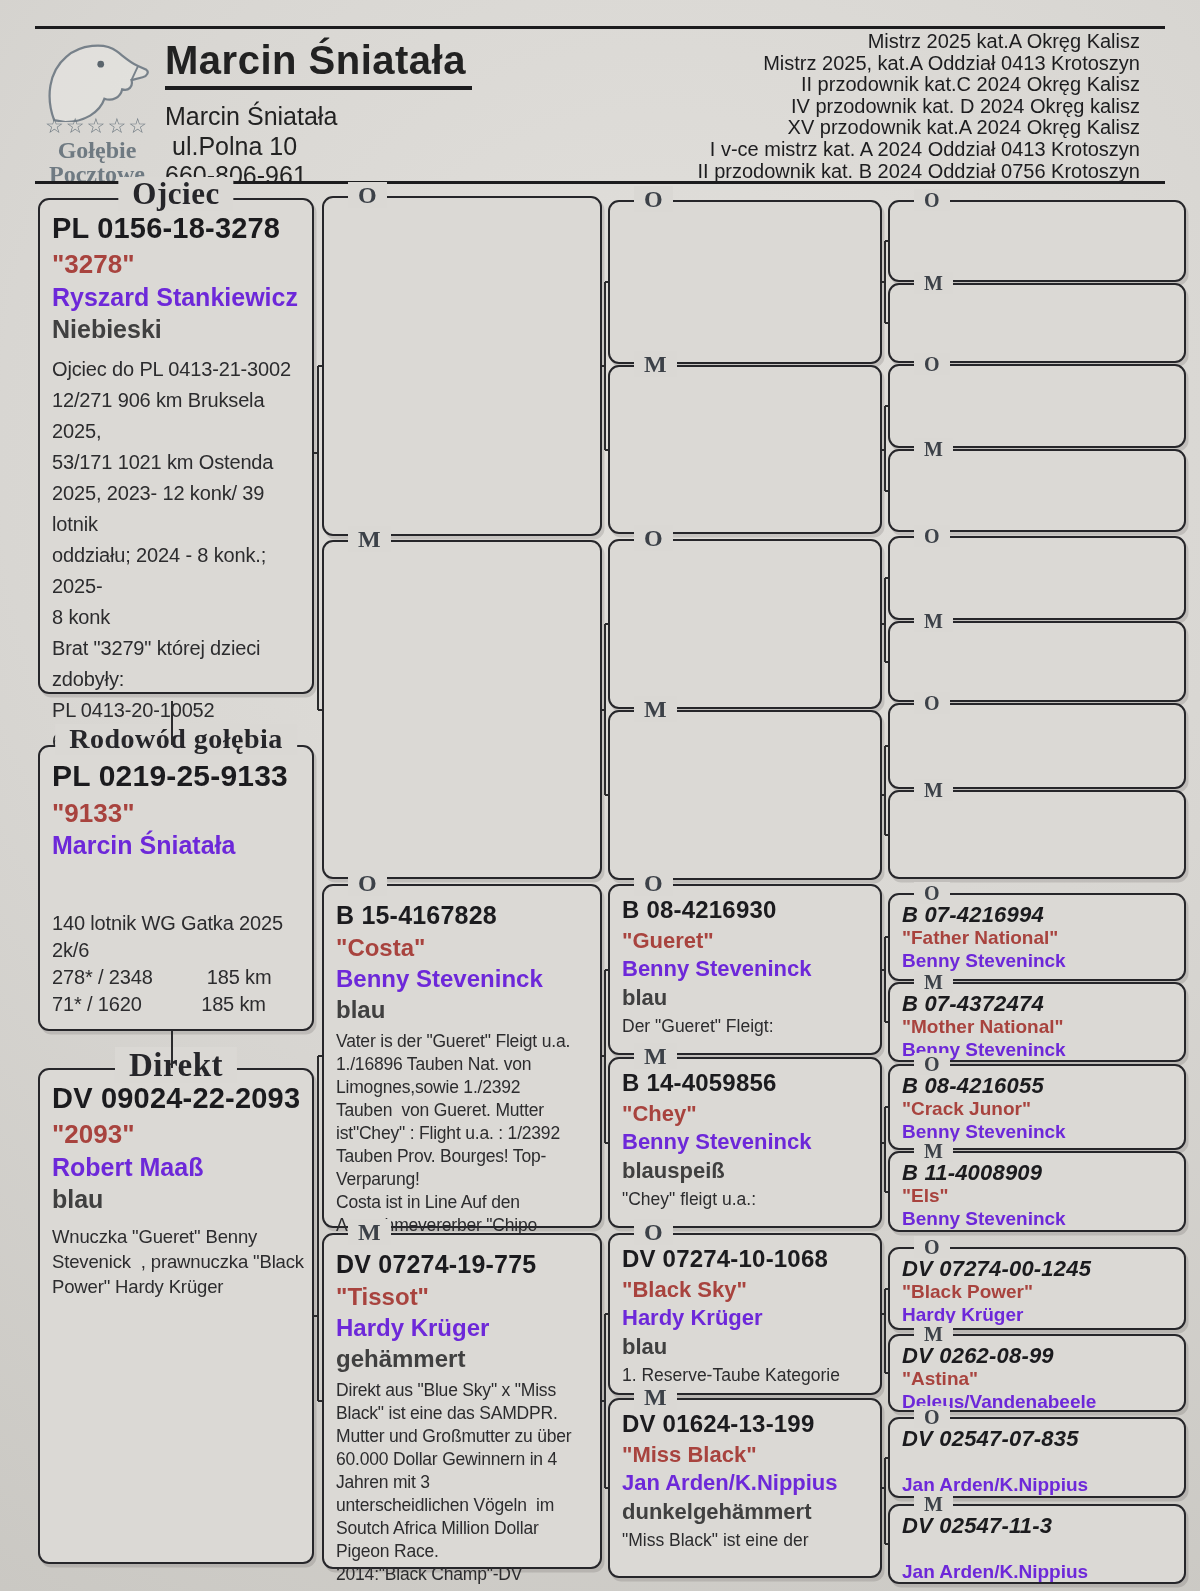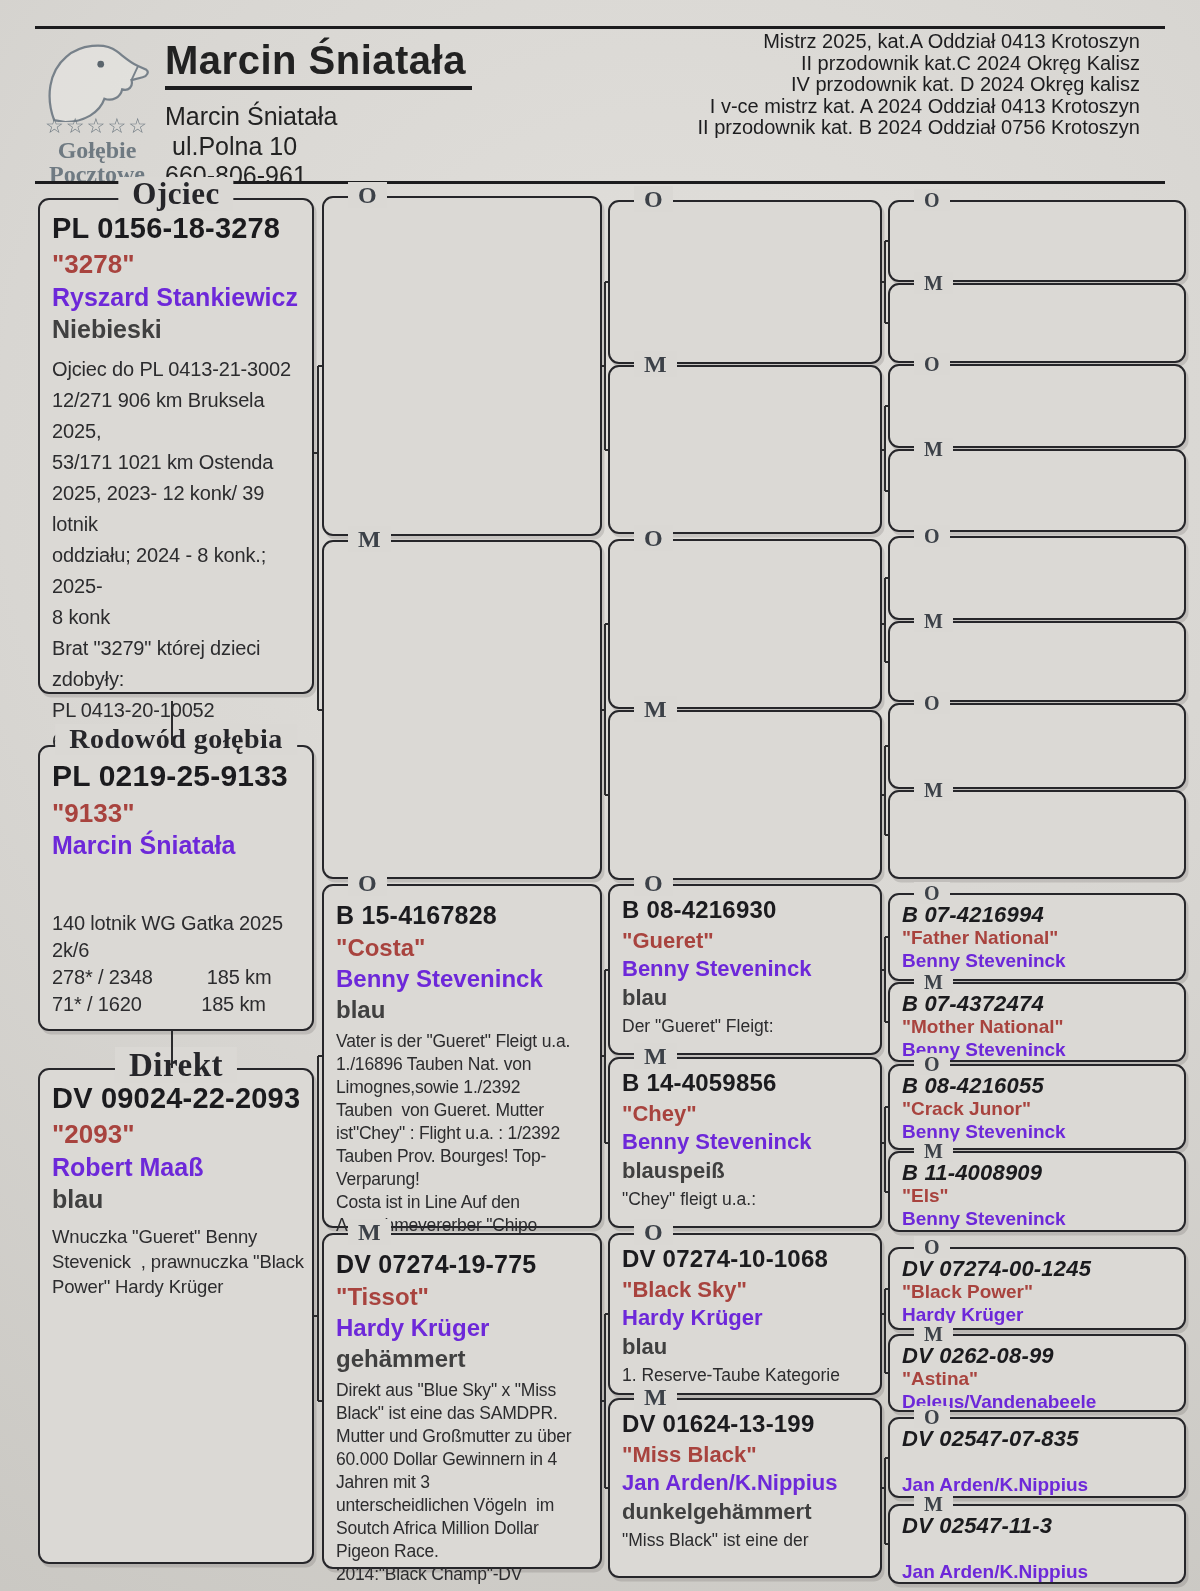--- a/index.html
+++ b/index.html
@@ -79,23 +79,25 @@
   <div class="title-wrap">
     <h1 class="page-title">Marcin Śniatała</h1>
     <div class="owner-lines">
       <div>Marcin Śniatała</div>
       <div style="padding-left:7px;">ul.Polna 10</div>
       <div>660-806-961</div>
     </div>
   </div>
 
   <div class="achv">
+    <div>Mistrz 2025 kat.A Okręg Kalisz</div>
     <div>Mistrz  2025, kat.A Oddział 0413 Krotoszyn</div>
     <div>II przodownik kat.C 2024 Okręg Kalisz</div>
     <div>IV przodownik kat. D 2024 Okręg kalisz</div>
+    <div>XV przodownik kat.A  2024 Okręg Kalisz</div>
     <div>I v-ce mistrz kat. A 2024 Oddział 0413 Krotoszyn</div>
     <div>II przodownik kat. B 2024 Oddział 0756 Krotoszyn</div>
   </div>
 
   <div class="rule" style="left:35px;top:181px;width:1130px;"></div>
 
   <section class="pbox big" style="left:38px;top:198px;width:272px;height:492px;">
     <div class="sect-title">Ojciec</div>
     <div class="content">
       <div class="ring">PL 0156-18-3278</div>

